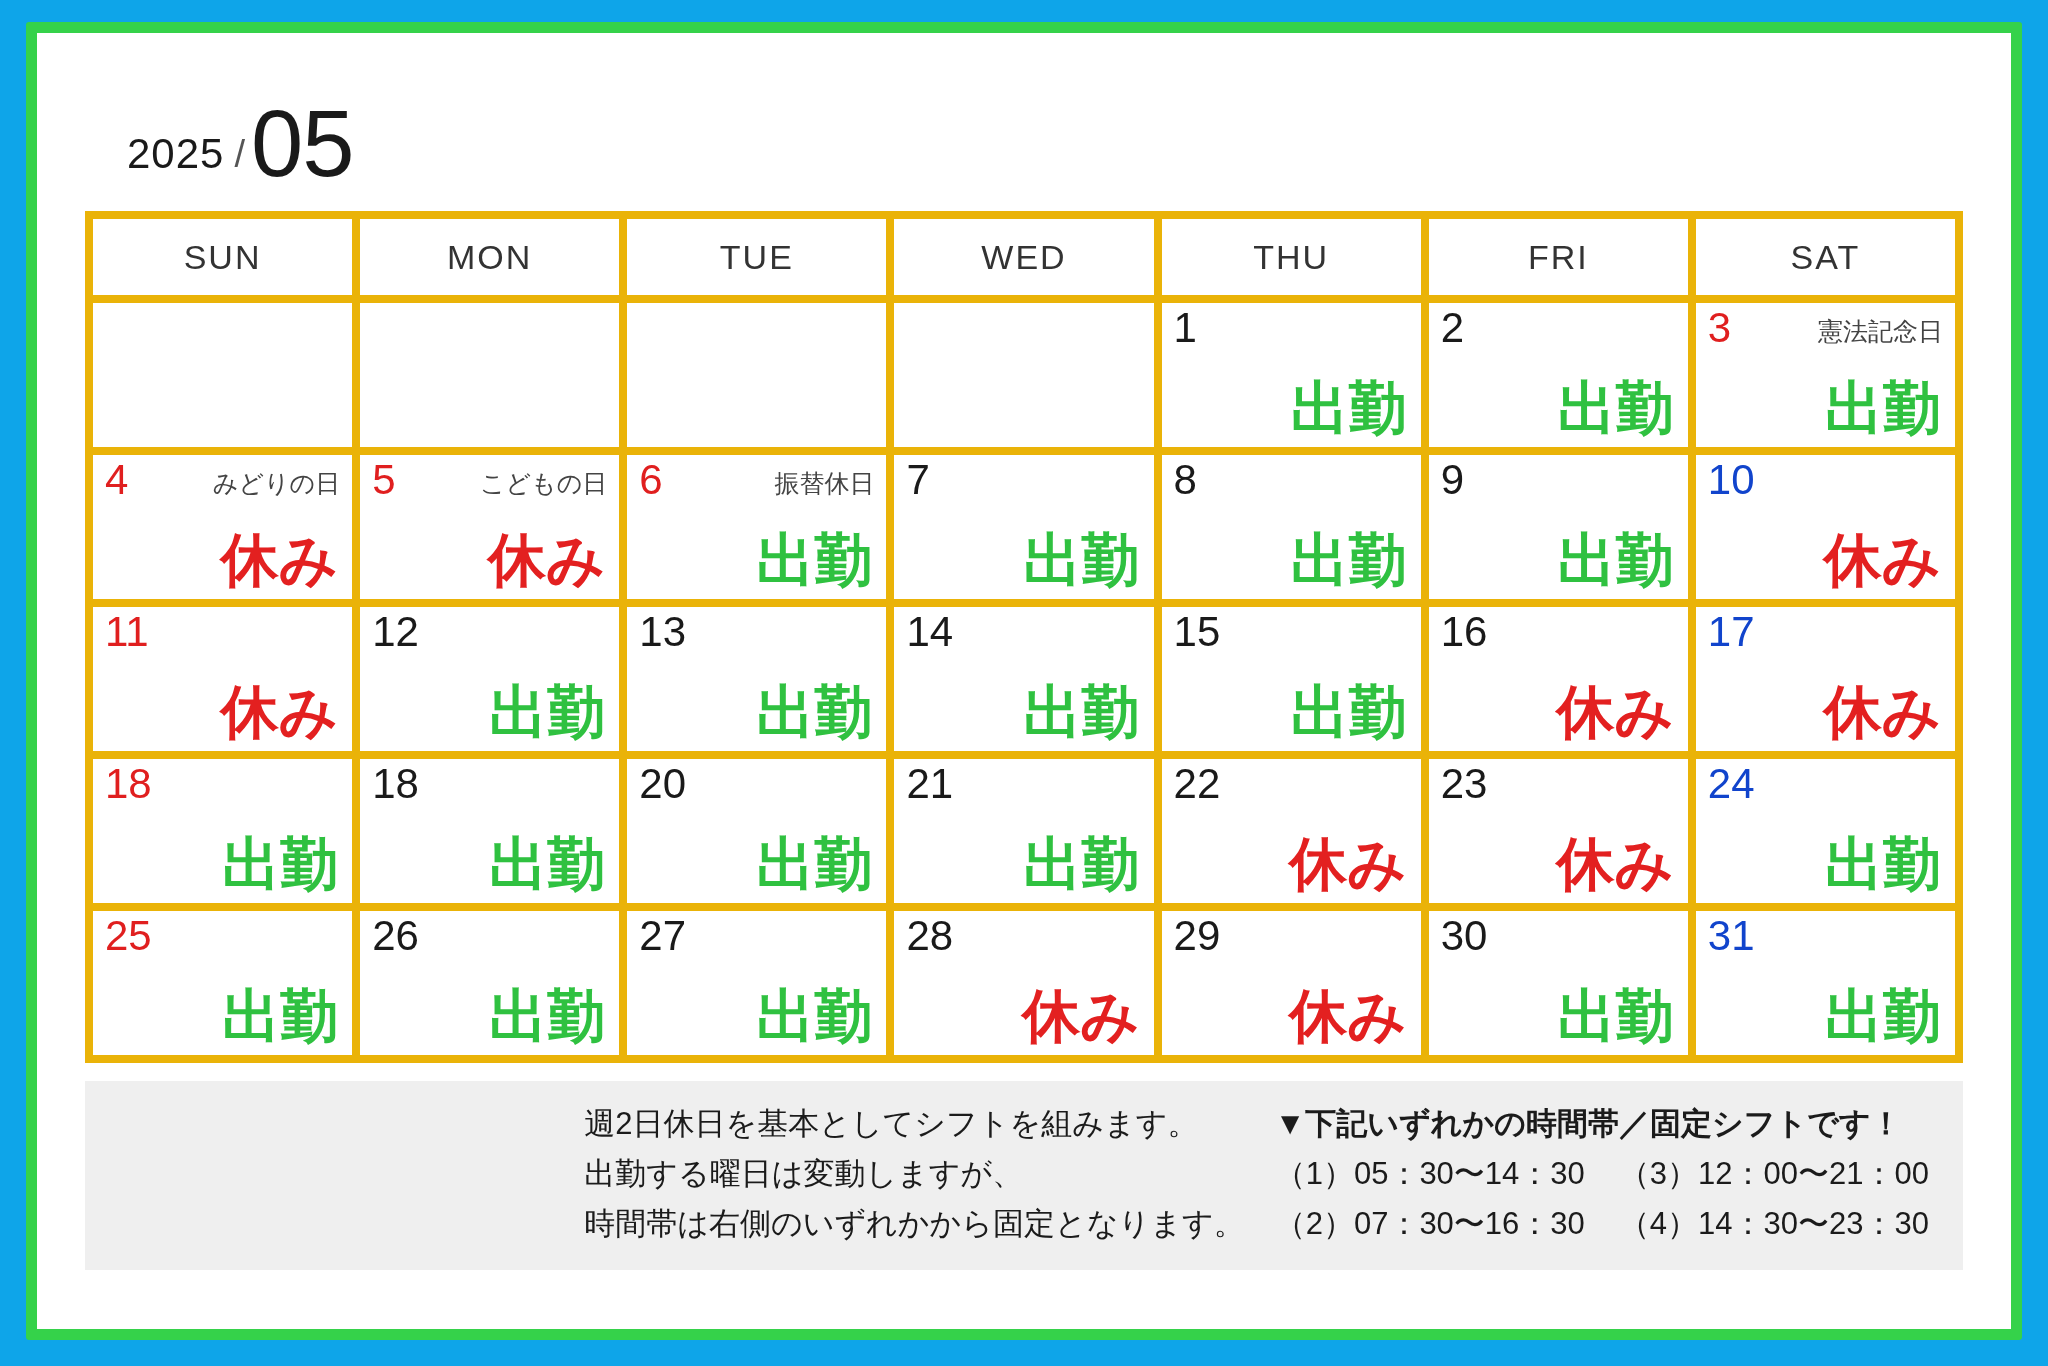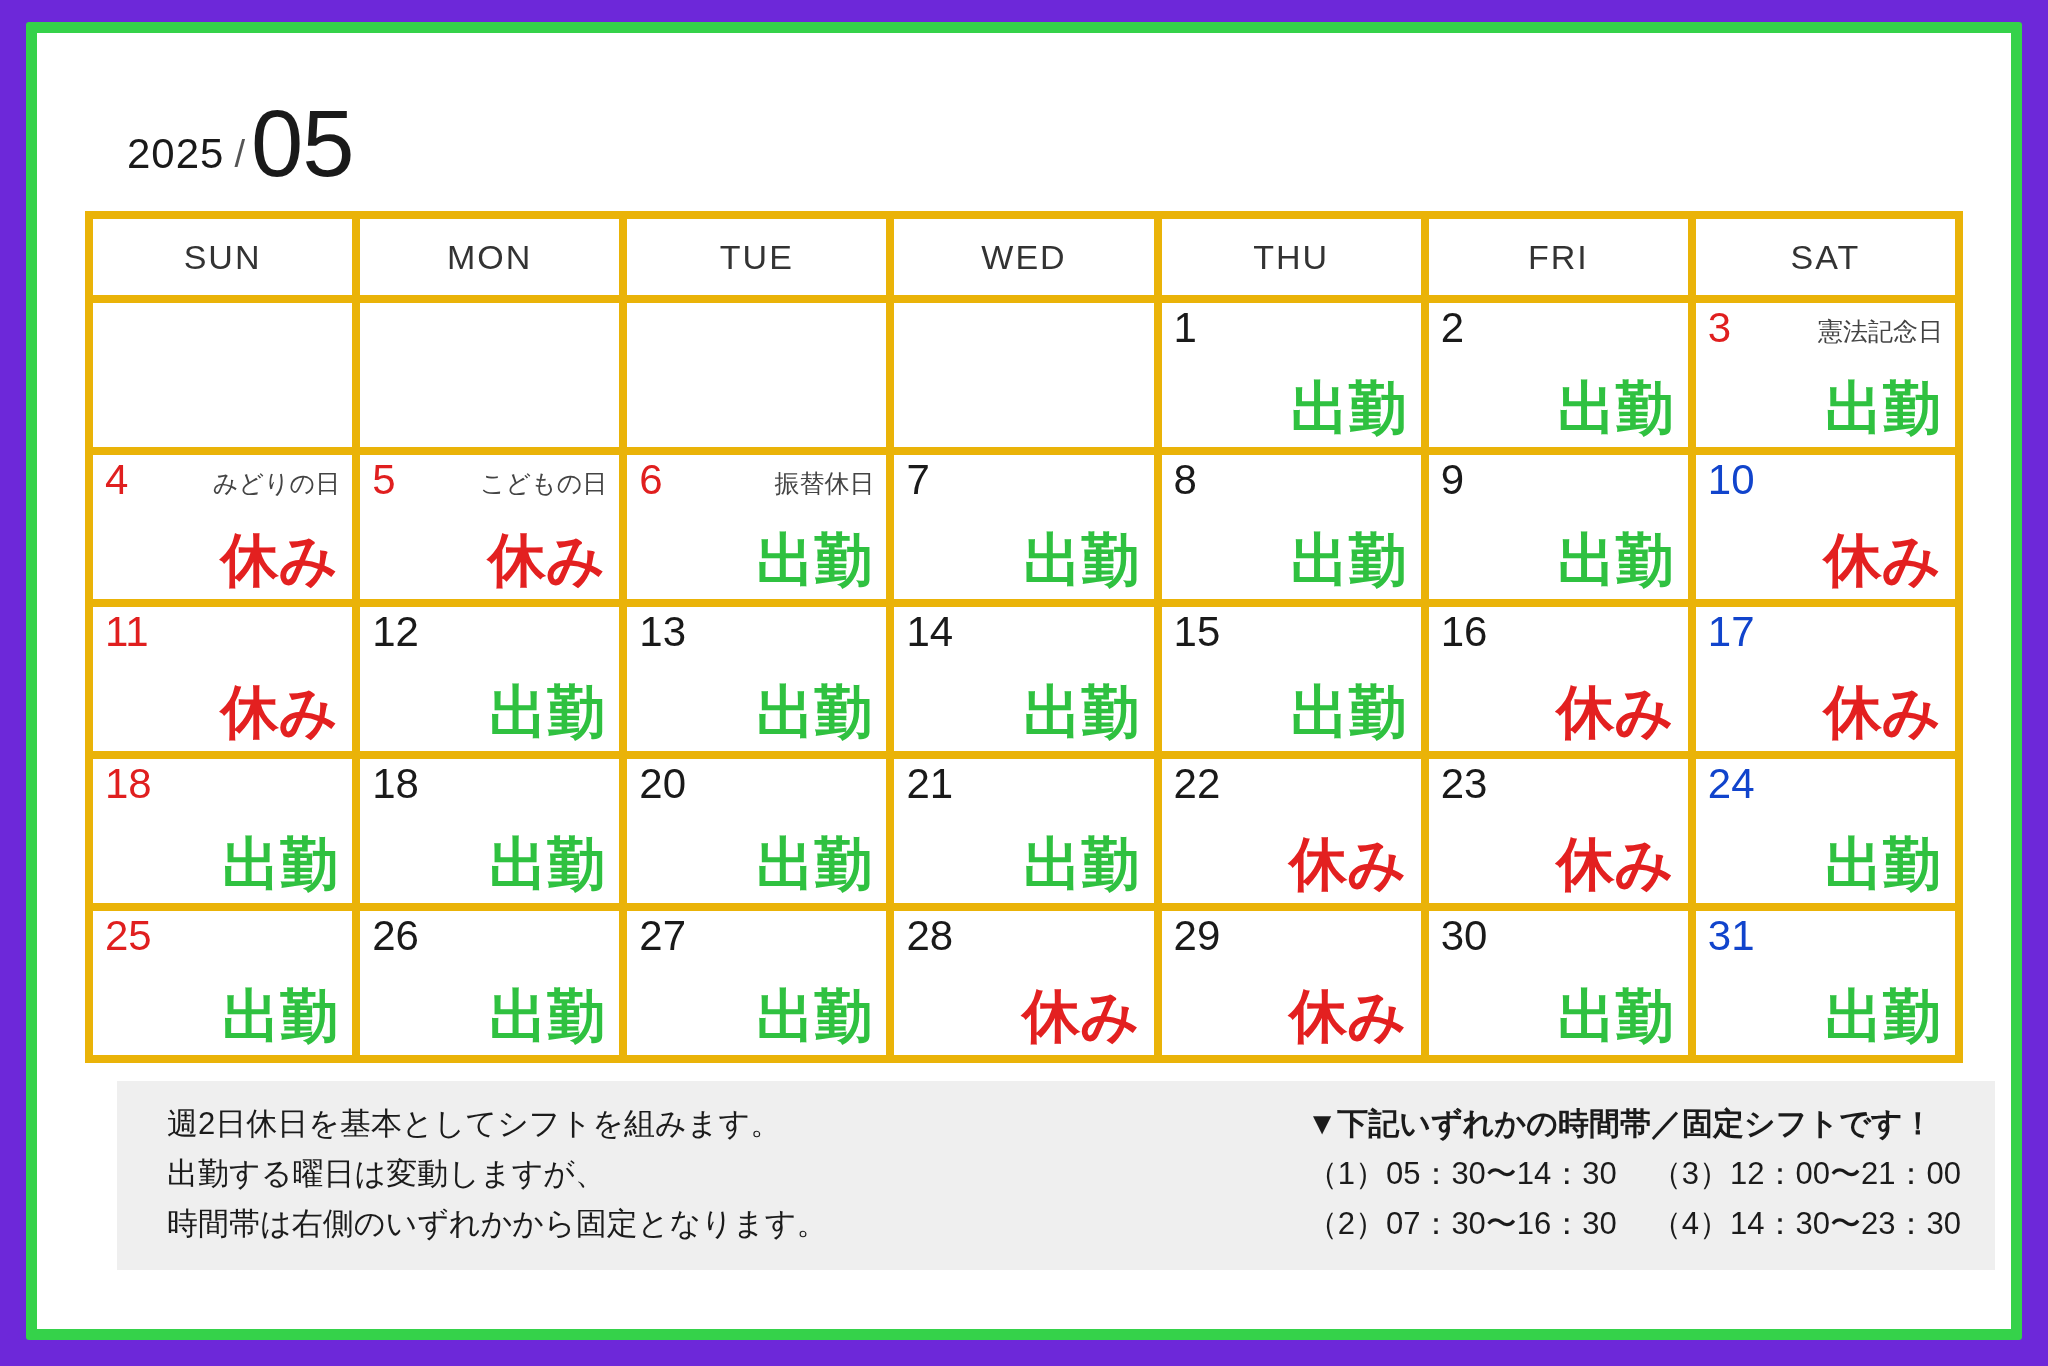--- a/index.html
+++ b/index.html
@@ -12,21 +12,21 @@
     height: 1366px;
     font-family: "Liberation Sans", sans-serif;
     overflow: hidden;
   }
   .page {
     position: relative;
     width: 2048px;
     height: 1366px;
     box-sizing: border-box;
     padding: 22px 26px 26px 26px;
-    background: #6d28d9;
+    background: #0ea5e9;
   }
   .green-frame {
     position: relative;
     box-sizing: border-box;
     width: 100%;
     height: 100%;
     border: 11px solid #35d24a;
     border-radius: 3px;
     background: #ffffff;
     padding: 34px 48px 30px 48px;
@@ -134,22 +134,21 @@
   .status.work { color: #2fc140; }
   .status.off  { color: #e32020; }
   
   .note {
     margin-top: 18px;
     background: #efefef;
     width: 100%;
     box-sizing: border-box;
     padding: 18px 34px 20px 50px;
     display: flex;
-    justify-content: space-between;
-    margin-left: 32px;
+    justify-content: flex-end;
   }
   .note-left, .note-right {
     font-size: 31px;
     color: #1b1b1b;
     line-height: 1.62;
   }
   .note-right {
     padding-left: 30px;
   }
   .note-right .head {

